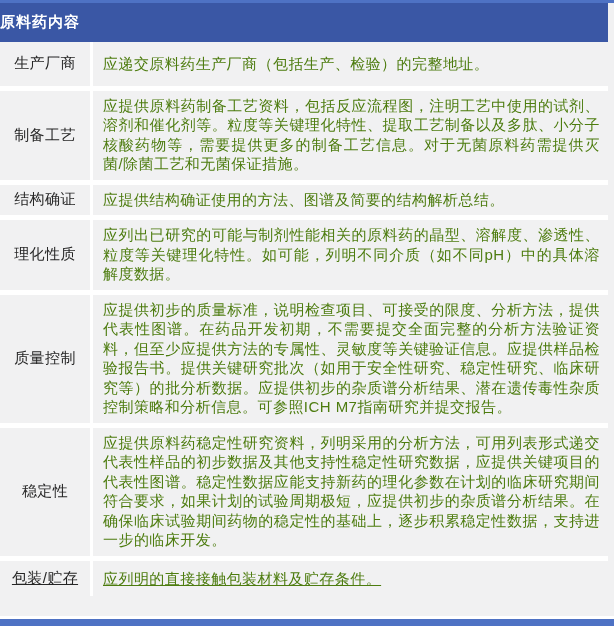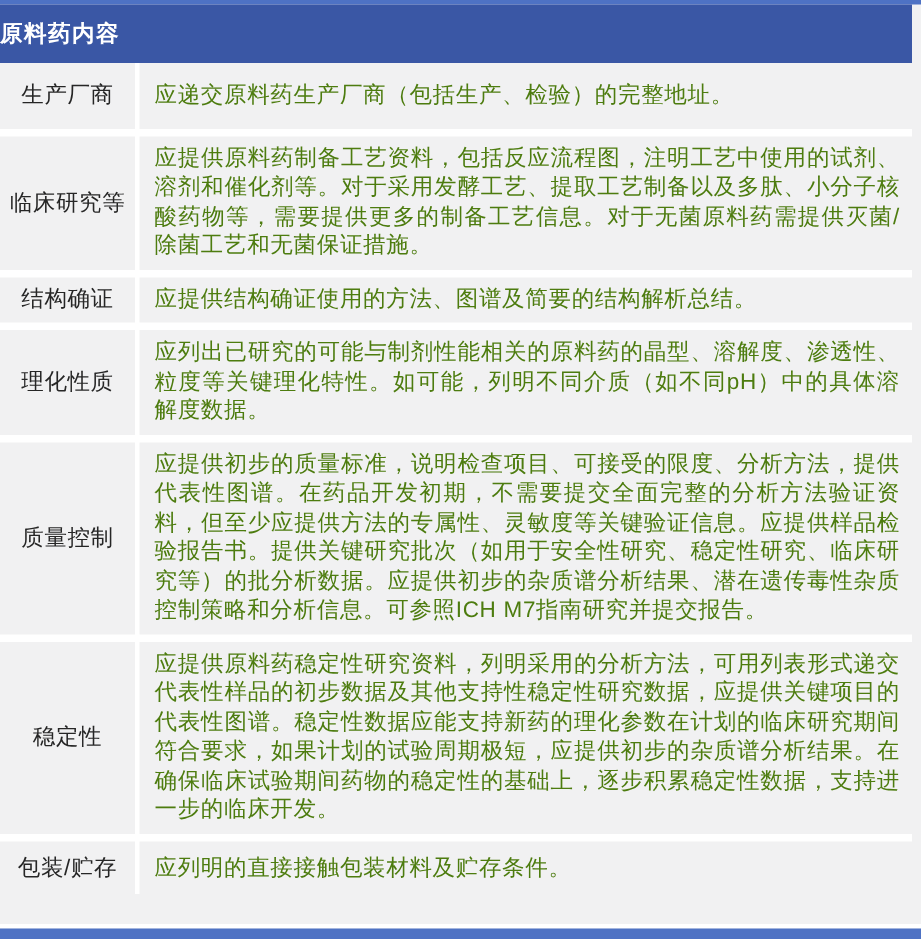--- a/index.html
+++ b/index.html
@@ -59,43 +59,43 @@
     display: flex;
     align-items: center;
     padding: 5px 8px 6px 10px;
     font-size: 15px;
     line-height: 19.5px;
     letter-spacing: 0.45px;
     color: #4d7c0f;
     text-align: justify;
   }
   .row:first-child .cell { padding-top: 12px; padding-bottom: 12px; }
-  .row:last-child .cell { padding-top: 8px; padding-bottom: 8px; }
+  .row:last-child .cell { padding-top: 8px; padding-bottom: 8px; text-decoration: underline; }
   .spacer { flex: 1 1 auto; min-height: 0; background: #f1f1f2; }
   .bottom-white-line { height: 3px; width: 614px; background: #ffffff; flex: 0 0 auto; }
   .bottom-bar { height: 7px; width: 614px; background: #4e72c4; flex: 0 0 auto; }
 </style>
 </head>
 <body>
 
 <div class="top-line"></div>
 
 <div class="header-bar">
   <span>原料药内容</span>
 </div>
 
 <div class="table">
 
 <div class="row">
     <div class="cell label-cell">生产厂商</div>
     <div class="cell content-cell">应递交原料药生产厂商（包括生产、检验）的完整地址。</div>
   </div>
     <div class="row">
-    <div class="cell label-cell">临床研究等</div>
-    <div class="cell content-cell">应提供原料药制备工艺资料，包括反应流程图，注明工艺中使用的试剂、溶剂和催化剂等。对于采用发酵工艺、提取工艺制备以及多肽、小分子核酸药物等，需要提供更多的制备工艺信息。对于无菌原料药需提供灭菌/除菌工艺和无菌保证措施。</div>
+    <div class="cell label-cell">制备工艺</div>
+    <div class="cell content-cell">应提供原料药制备工艺资料，包括反应流程图，注明工艺中使用的试剂、溶剂和催化剂等。粒度等关键理化特性、提取工艺制备以及多肽、小分子核酸药物等，需要提供更多的制备工艺信息。对于无菌原料药需提供灭菌/除菌工艺和无菌保证措施。</div>
   </div>
     <div class="row">
     <div class="cell label-cell">结构确证</div>
     <div class="cell content-cell">应提供结构确证使用的方法、图谱及简要的结构解析总结。</div>
   </div>
     <div class="row">
     <div class="cell label-cell">理化性质</div>
     <div class="cell content-cell">应列出已研究的可能与制剂性能相关的原料药的晶型、溶解度、渗透性、粒度等关键理化特性。如可能，列明不同介质（如不同pH）中的具体溶解度数据。</div>
   </div>
     <div class="row">

